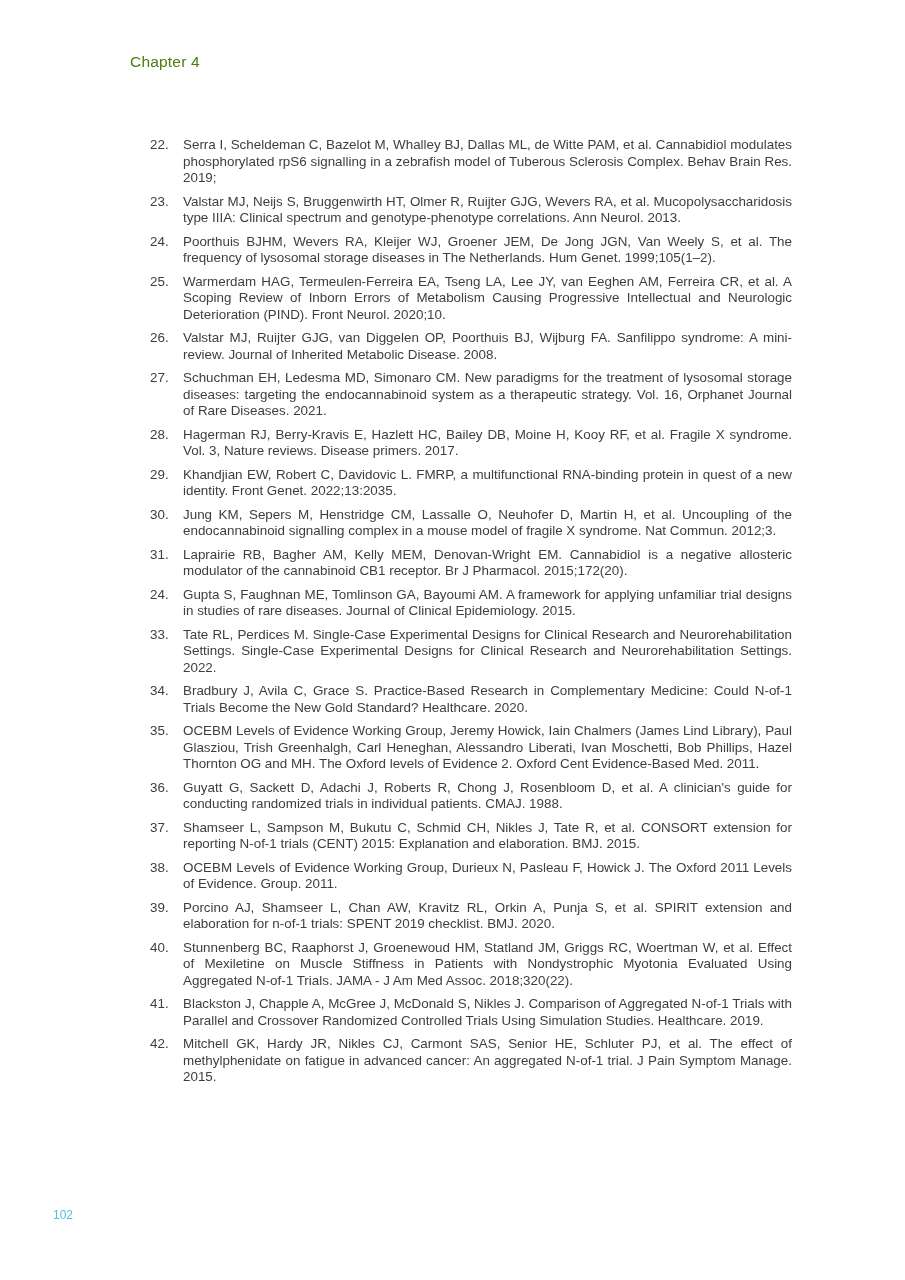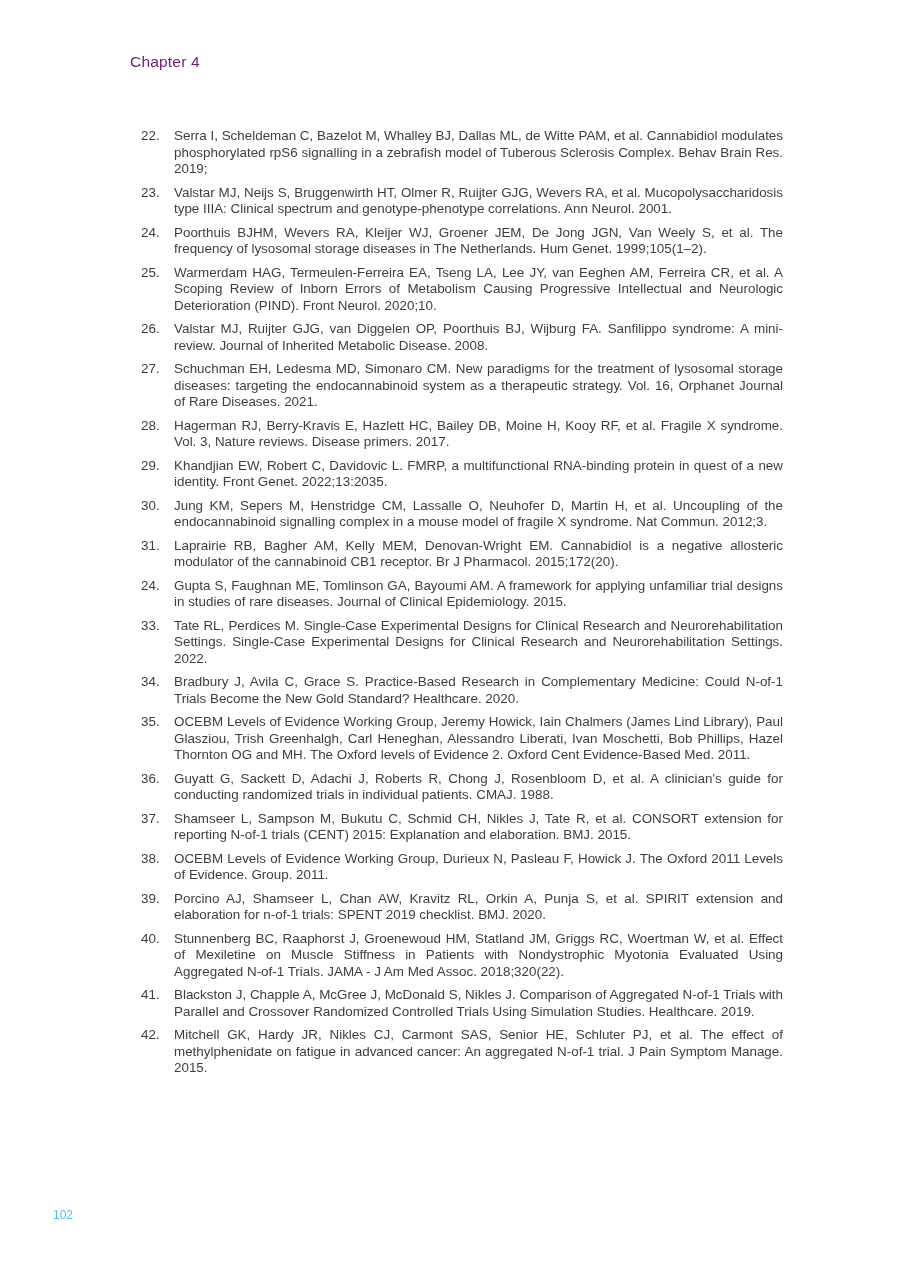--- a/index.html
+++ b/index.html
@@ -14,29 +14,29 @@
     background: #ffffff;
     overflow: hidden;
     font-family: "Liberation Sans", sans-serif;
   }
   .chapter-label {
     position: absolute;
     left: 130px;
     top: 52px;
     font-size: 15.5px;
     line-height: 19px;
-    color: #701a75;
+    color: #4d7c0f;
     letter-spacing: 0.2px;
   }
   .reference-list {
     position: absolute;
     left: 133px;
     top: 120px;
     width: 642px;
-    margin: 8px;
+    margin: 17px;
     padding: 0;
     list-style: none;
     color: #3e3e3e;
     font-size: 13.4px;
     line-height: 16.5px;
   }
   .ref {
     display: flex;
     margin-bottom: 7px;
   }
@@ -65,21 +65,21 @@
   <div class="chapter-label">Chapter 4</div>
 
   <ol class="reference-list">
   <li class="ref">
     <span class="ref-num">22.</span>
     <span class="ref-text">Serra I, Scheldeman C, Bazelot M, Whalley BJ, Dallas ML, de Witte PAM, et al. Cannabidiol modulates phosphorylated rpS6 signalling in a zebrafish model of Tuberous Sclerosis Complex. Behav Brain Res. 2019;</span>
   </li>
 
   <li class="ref">
     <span class="ref-num">23.</span>
-    <span class="ref-text">Valstar MJ, Neijs S, Bruggenwirth HT, Olmer R, Ruijter GJG, Wevers RA, et al. Mucopolysaccharidosis type IIIA: Clinical spectrum and genotype-phenotype correlations. Ann Neurol. 2001.</span>
+    <span class="ref-text">Valstar MJ, Neijs S, Bruggenwirth HT, Olmer R, Ruijter GJG, Wevers RA, et al. Mucopolysaccharidosis type IIIA: Clinical spectrum and genotype-phenotype correlations. Ann Neurol. 2013.</span>
   </li>
 
   <li class="ref">
     <span class="ref-num">24.</span>
     <span class="ref-text">Poorthuis BJHM, Wevers RA, Kleijer WJ, Groener JEM, De Jong JGN, Van Weely S, et al. The frequency of lysosomal storage diseases in The Netherlands. Hum Genet. 1999;105(1–2).</span>
   </li>
 
   <li class="ref">
     <span class="ref-num">25.</span>
     <span class="ref-text">Warmerdam HAG, Termeulen-Ferreira EA, Tseng LA, Lee JY, van Eeghen AM, Ferreira CR, et al. A Scoping Review of Inborn Errors of Metabolism Causing Progressive Intellectual and Neurologic Deterioration (PIND). Front Neurol. 2020;10.</span>

